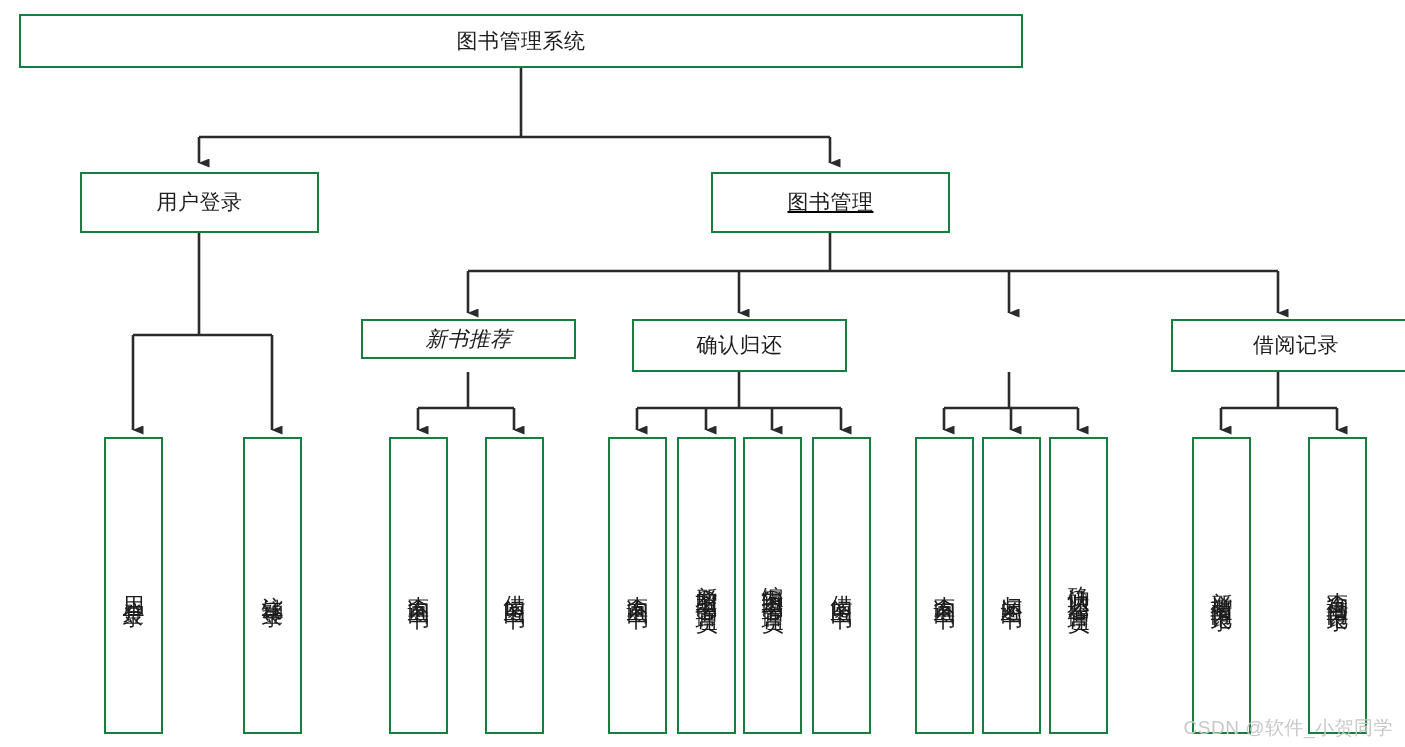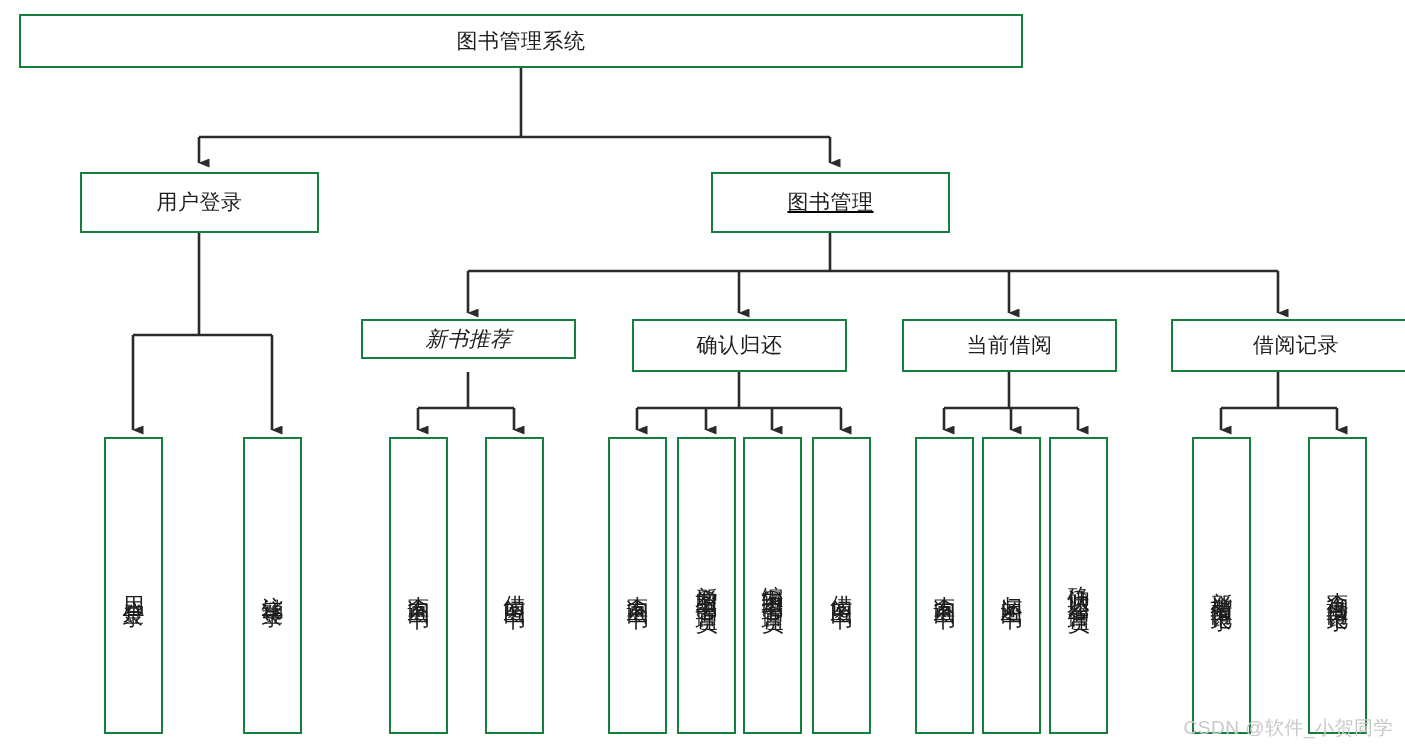--- a/index.html
+++ b/index.html
@@ -144,23 +144,20 @@
   </div>
 
   <div class="node horiz" style="left:361px; top:319px; width:215px; height:40px;font-style:italic;">
     <span class="label">新书推荐</span>
   </div>
 
   <div class="node horiz" style="left:632px; top:319px; width:215px; height:53px;">
     <span class="label">确认归还</span>
   </div>
 
-  <div class="node horiz" style="left:902px; top:319px; width:215px; height:53px;">
-    <span class="label">当前借阅</span>
-  </div>
 
   <div class="node horiz" style="left:1171px; top:319px; width:250px; height:53px;">
     <span class="label">借阅记录</span>
   </div>
 
   <div class="node vert" style="left:104px; top:437px; width:59px; height:297px;">
     <div class="vcenter-wrap">
         <span class="label">用户登录</span>
       </div>
   </div>

